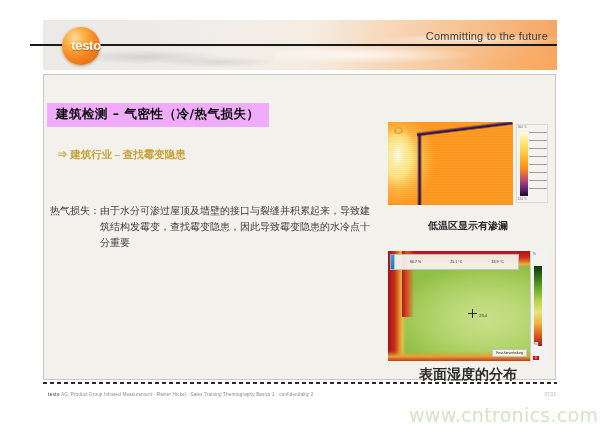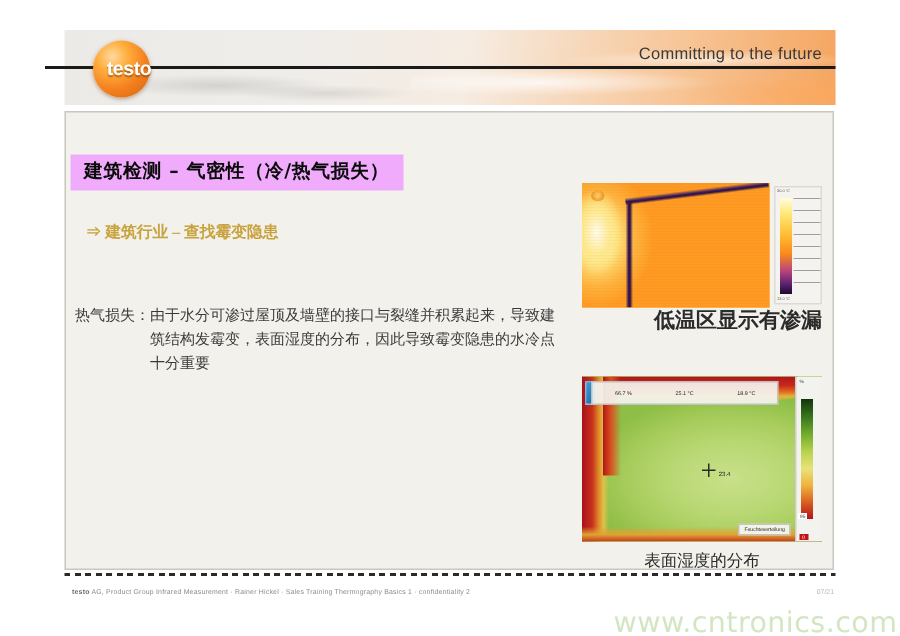--- a/index.html
+++ b/index.html
@@ -116,22 +116,22 @@
   .cbar1 .ticks{
     position:absolute;left:12px;top:7px;width:18px;height:64px;
     background-image:repeating-linear-gradient(to bottom, rgba(90,90,90,.55) 0 1px, rgba(0,0,0,0) 1px 8px);
   }
   .cbar1 .lbltop,.cbar1 .lblbot{
     position:absolute;left:1px;font-size:2.6px;color:#555;white-space:nowrap;
   }
   .cbar1 .lbltop{top:1px;}
   .cbar1 .lblbot{bottom:1px;}
   .cap1{
-    position:absolute;left:388px;top:205px;width:160px;text-align:right;
-    font-size:14px;font-weight:bold;color:#2b2b2b;
+    position:absolute;left:388px;top:219px;width:160px;text-align:center;
+    font-size:10px;font-weight:bold;color:#2b2b2b;
     font-family:"DejaVu Sans","Liberation Sans",sans-serif;
   }
 
   
   .thermo2{
     position:absolute;left:388px;top:251px;width:160px;height:110px;overflow:hidden;
     background:
       radial-gradient(ellipse 70% 60% at 62% 62%, #c9e08a 0%, #b9d874 35%, #a7cc5c 62%, #8fbe46 85%),
       linear-gradient(135deg,#9fc856 0%, #b4d46d 50%, #9cc551 100%);
   }
@@ -186,21 +186,21 @@
     position:absolute;left:18%;top:14%;width:48%;height:72%;
     background:linear-gradient(to bottom,#14340c 0%,#2f6b18 12%,#6aa82c 28%,#b8d34c 44%,#e9e27a 58%,#efb33c 72%,#d9601f 86%,#b0141a 100%);
   }
   .cbar2 .top-lbl{position:absolute;left:10%;top:1%;font-size:3.2px;color:#333;}
   .cbar2 .mid-lbl{position:absolute;left:6%;bottom:14%;font-size:3.2px;color:#333;background:#fff;padding:0 1px;}
   .cbar2 .bot-lbl{
     position:absolute;left:8%;bottom:1%;font-size:3.4px;color:#fff;background:#c01418;padding:0 2px;
   }
   .cap2{
     position:absolute;left:388px;top:366px;width:160px;text-align:center;
-    font-size:11px;font-weight:normal;color:#2b2b2b;
+    font-size:14px;font-weight:bold;color:#2b2b2b;
     font-family:"DejaVu Sans","Liberation Sans",sans-serif;
   }
 
   
   .dashline{
     position:absolute;left:43px;top:382px;width:514px;height:2px;
     background-image:repeating-linear-gradient(to right,#2a2a2a 0 4px, rgba(0,0,0,0) 4px 7px);
   }
   .footer{
     position:absolute;left:48px;top:392px;font-size:4.6px;color:#8a8a8a;white-space:nowrap;letter-spacing:.15px;
@@ -230,21 +230,21 @@
   <div class="tagline">Committing to the future</div>
 
   <div class="panel"></div>
 
   <div class="title">建筑检测 – 气密性（冷/热气损失）</div>
   <div class="subtitle">⇒ 建筑行业 – 查找霉变隐患</div>
 
   <div class="body-block">
     <div class="row">
       <span class="lbl">热气损失：</span>
-      <span class="val">由于水分可渗过屋顶及墙壁的接口与裂缝并积累起来，导致建筑结构发霉变，表面湿度的分布，因此导致霉变隐患的水冷点十分重要</span>
+      <span class="val">由于水分可渗过屋顶及墙壁的接口与裂缝并积累起来，导致建筑结构发霉变，查找霉变隐患，因此导致霉变隐患的水冷点十分重要</span>
     </div>
     <div class="spacer"></div>
   </div>
 
   <div class="thermo1">
     <div class="t1-glow"></div>
     <div class="t1-dot"></div>
     <div class="t1-corner-h"></div>
     <div class="t1-corner-v"></div>
     <div class="t1-noise"></div>

